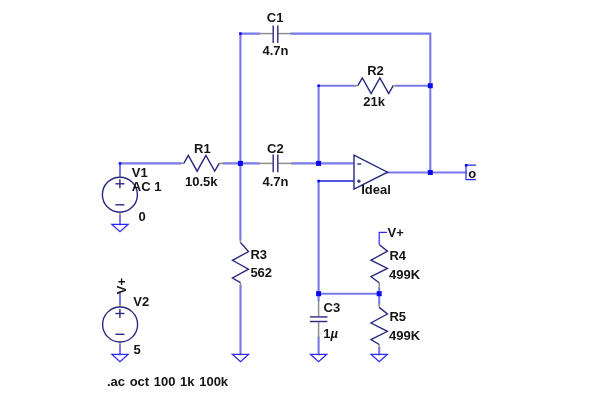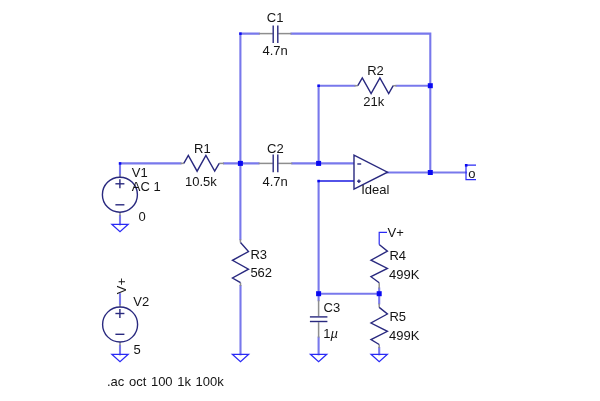--- a/index.html
+++ b/index.html
@@ -1,16 +1,16 @@
 <!DOCTYPE html>
 <html><head>
 <meta charset="utf-8">
 <style>
   html,body{margin:0;padding:0;background:#ffffff;}
-  .wrap{position:relative;width:476px;height:401px;overflow:hidden;}
+  .wrap{position:relative;width:476px;height:401px;overflow:hidden;font-weight:bold;}
   text{font-family:"Liberation Sans",sans-serif;font-size:13px;fill:#141414;}
 </style>
 </head>
 <body>
 <div class="wrap">
 <svg width="600" height="401" viewBox="0 0 600 401">
   <rect x="0" y="0" width="600" height="401" fill="#ffffff"></rect>
 
   <g stroke="#7878EC" stroke-width="2.1" fill="none" stroke-linecap="square">
 

